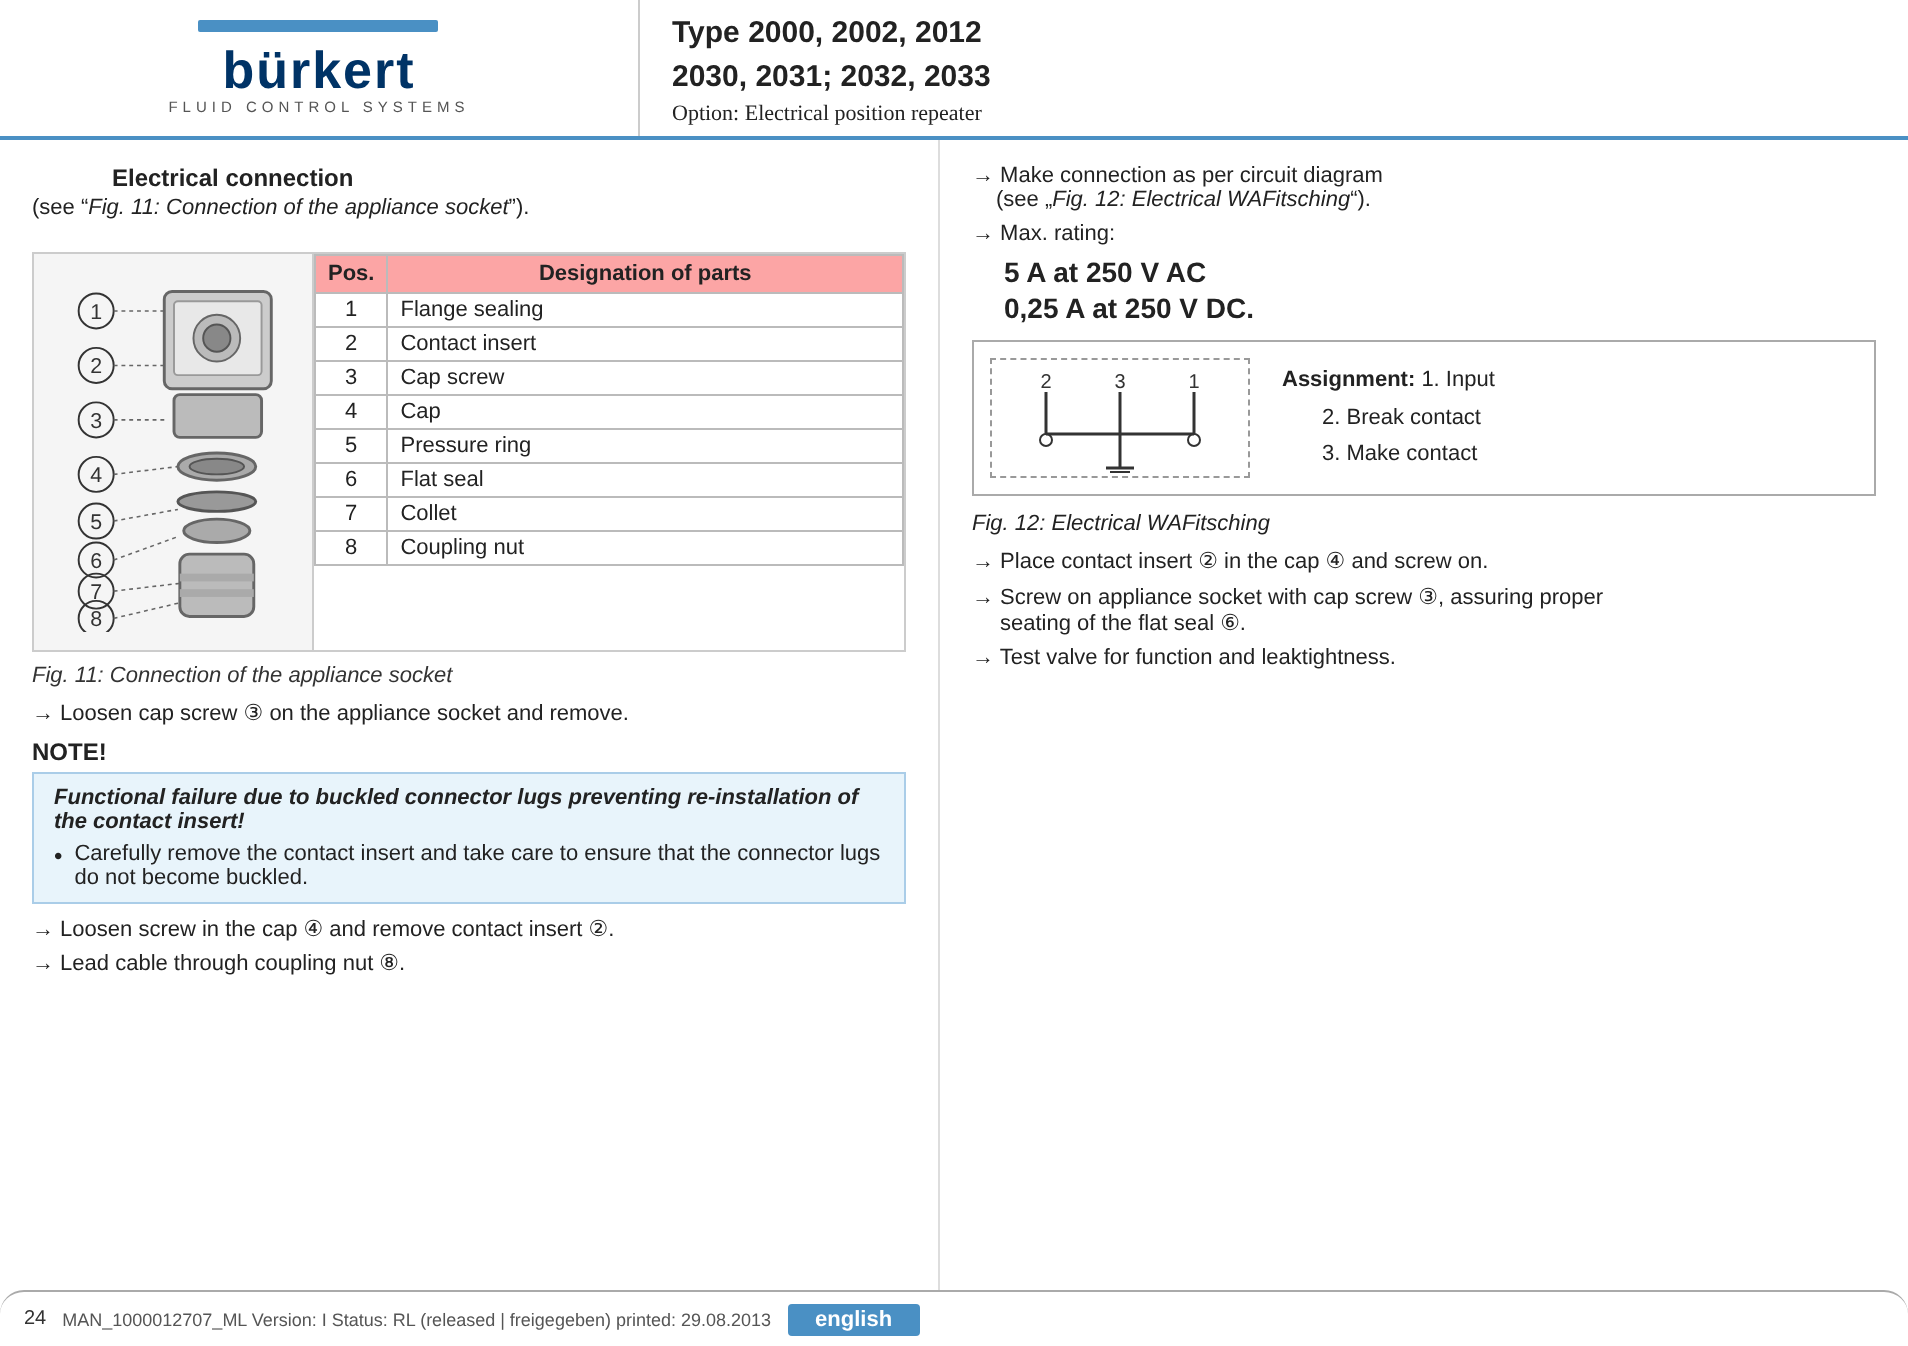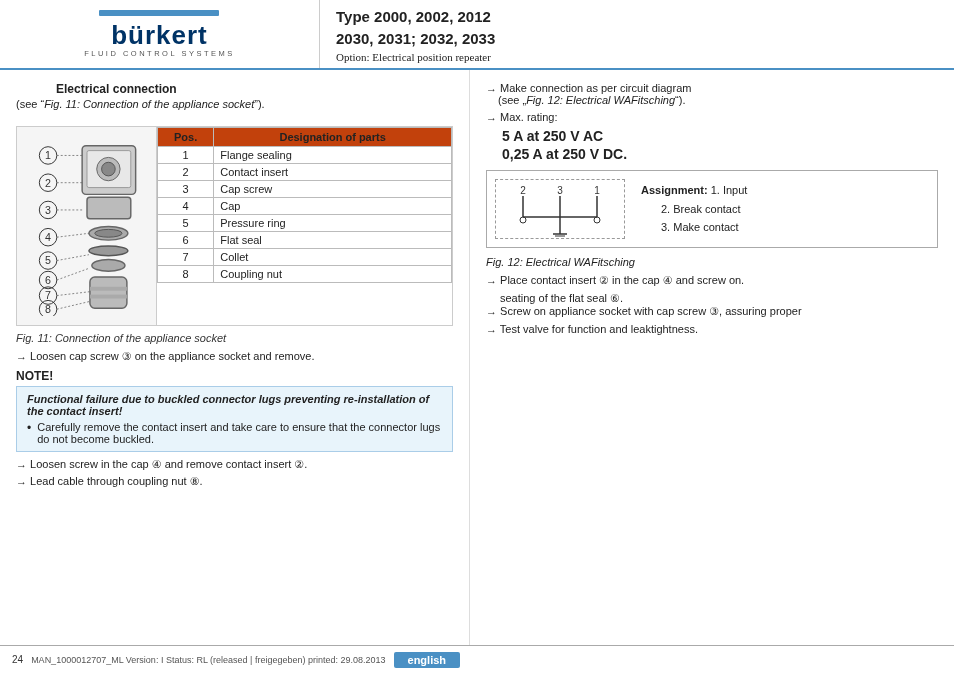--- a/index.html
+++ b/index.html
@@ -72,20 +72,21 @@
     
     .footer {
       height: 28px;
       display: flex;
       align-items: center;
       border-top: 1px solid #aaa;
       padding: 0 12px;
       font-size: 9px;
       color: #555;
       background: #fff;
+      border-radius: 12px;
     }
     .footer-lang {
       background: #4a90c4;
       color: #fff;
       padding: 2px 14px;
       font-size: 11px;
       font-weight: bold;
       border-radius: 2px;
       margin-left: 8px;
     }
@@ -128,23 +129,23 @@
     .figure-table {
       flex: 1;
       padding: 0;
     }
     .parts-table {
       width: 100%;
       border-collapse: collapse;
       font-size: 11px;
     }
     .parts-table th {
-      background: #c2410c;
+      background: #fca5a5;
       border: 1px solid #bbb;
-      padding: 3px 16px;
+      padding: 3px 6px;
       font-weight: bold;
       font-size: 11px;
     }
     .parts-table td {
       border: 1px solid #bbb;
       padding: 2px 6px;
     }
     .parts-table td:first-child {
       text-align: center;
       width: 36px;
@@ -442,22 +443,22 @@
       </div>
     </div>
 
     <div class="fig12-caption">Fig. 12:  Electrical WAFitsching</div>
 
     <div class="right-arrow-item">
       <span>→ Place contact insert ② in the cap ④ and screw on.</span>
     </div>
     <div class="right-arrow-item">
       <div>
+        <div>→ Screw on appliance socket with cap screw ③, assuring proper</div>
         <div style="padding-left:14px;">seating of the flat seal ⑥.</div>
-        <div>→ Screw on appliance socket with cap screw ③, assuring proper</div>
       </div>
     </div>
     <div class="right-arrow-item">
       <span>→ Test valve for function and leaktightness.</span>
     </div>
   </div>
 </div>
 
 <div class="footer">
   <span class="page-num">24</span>

